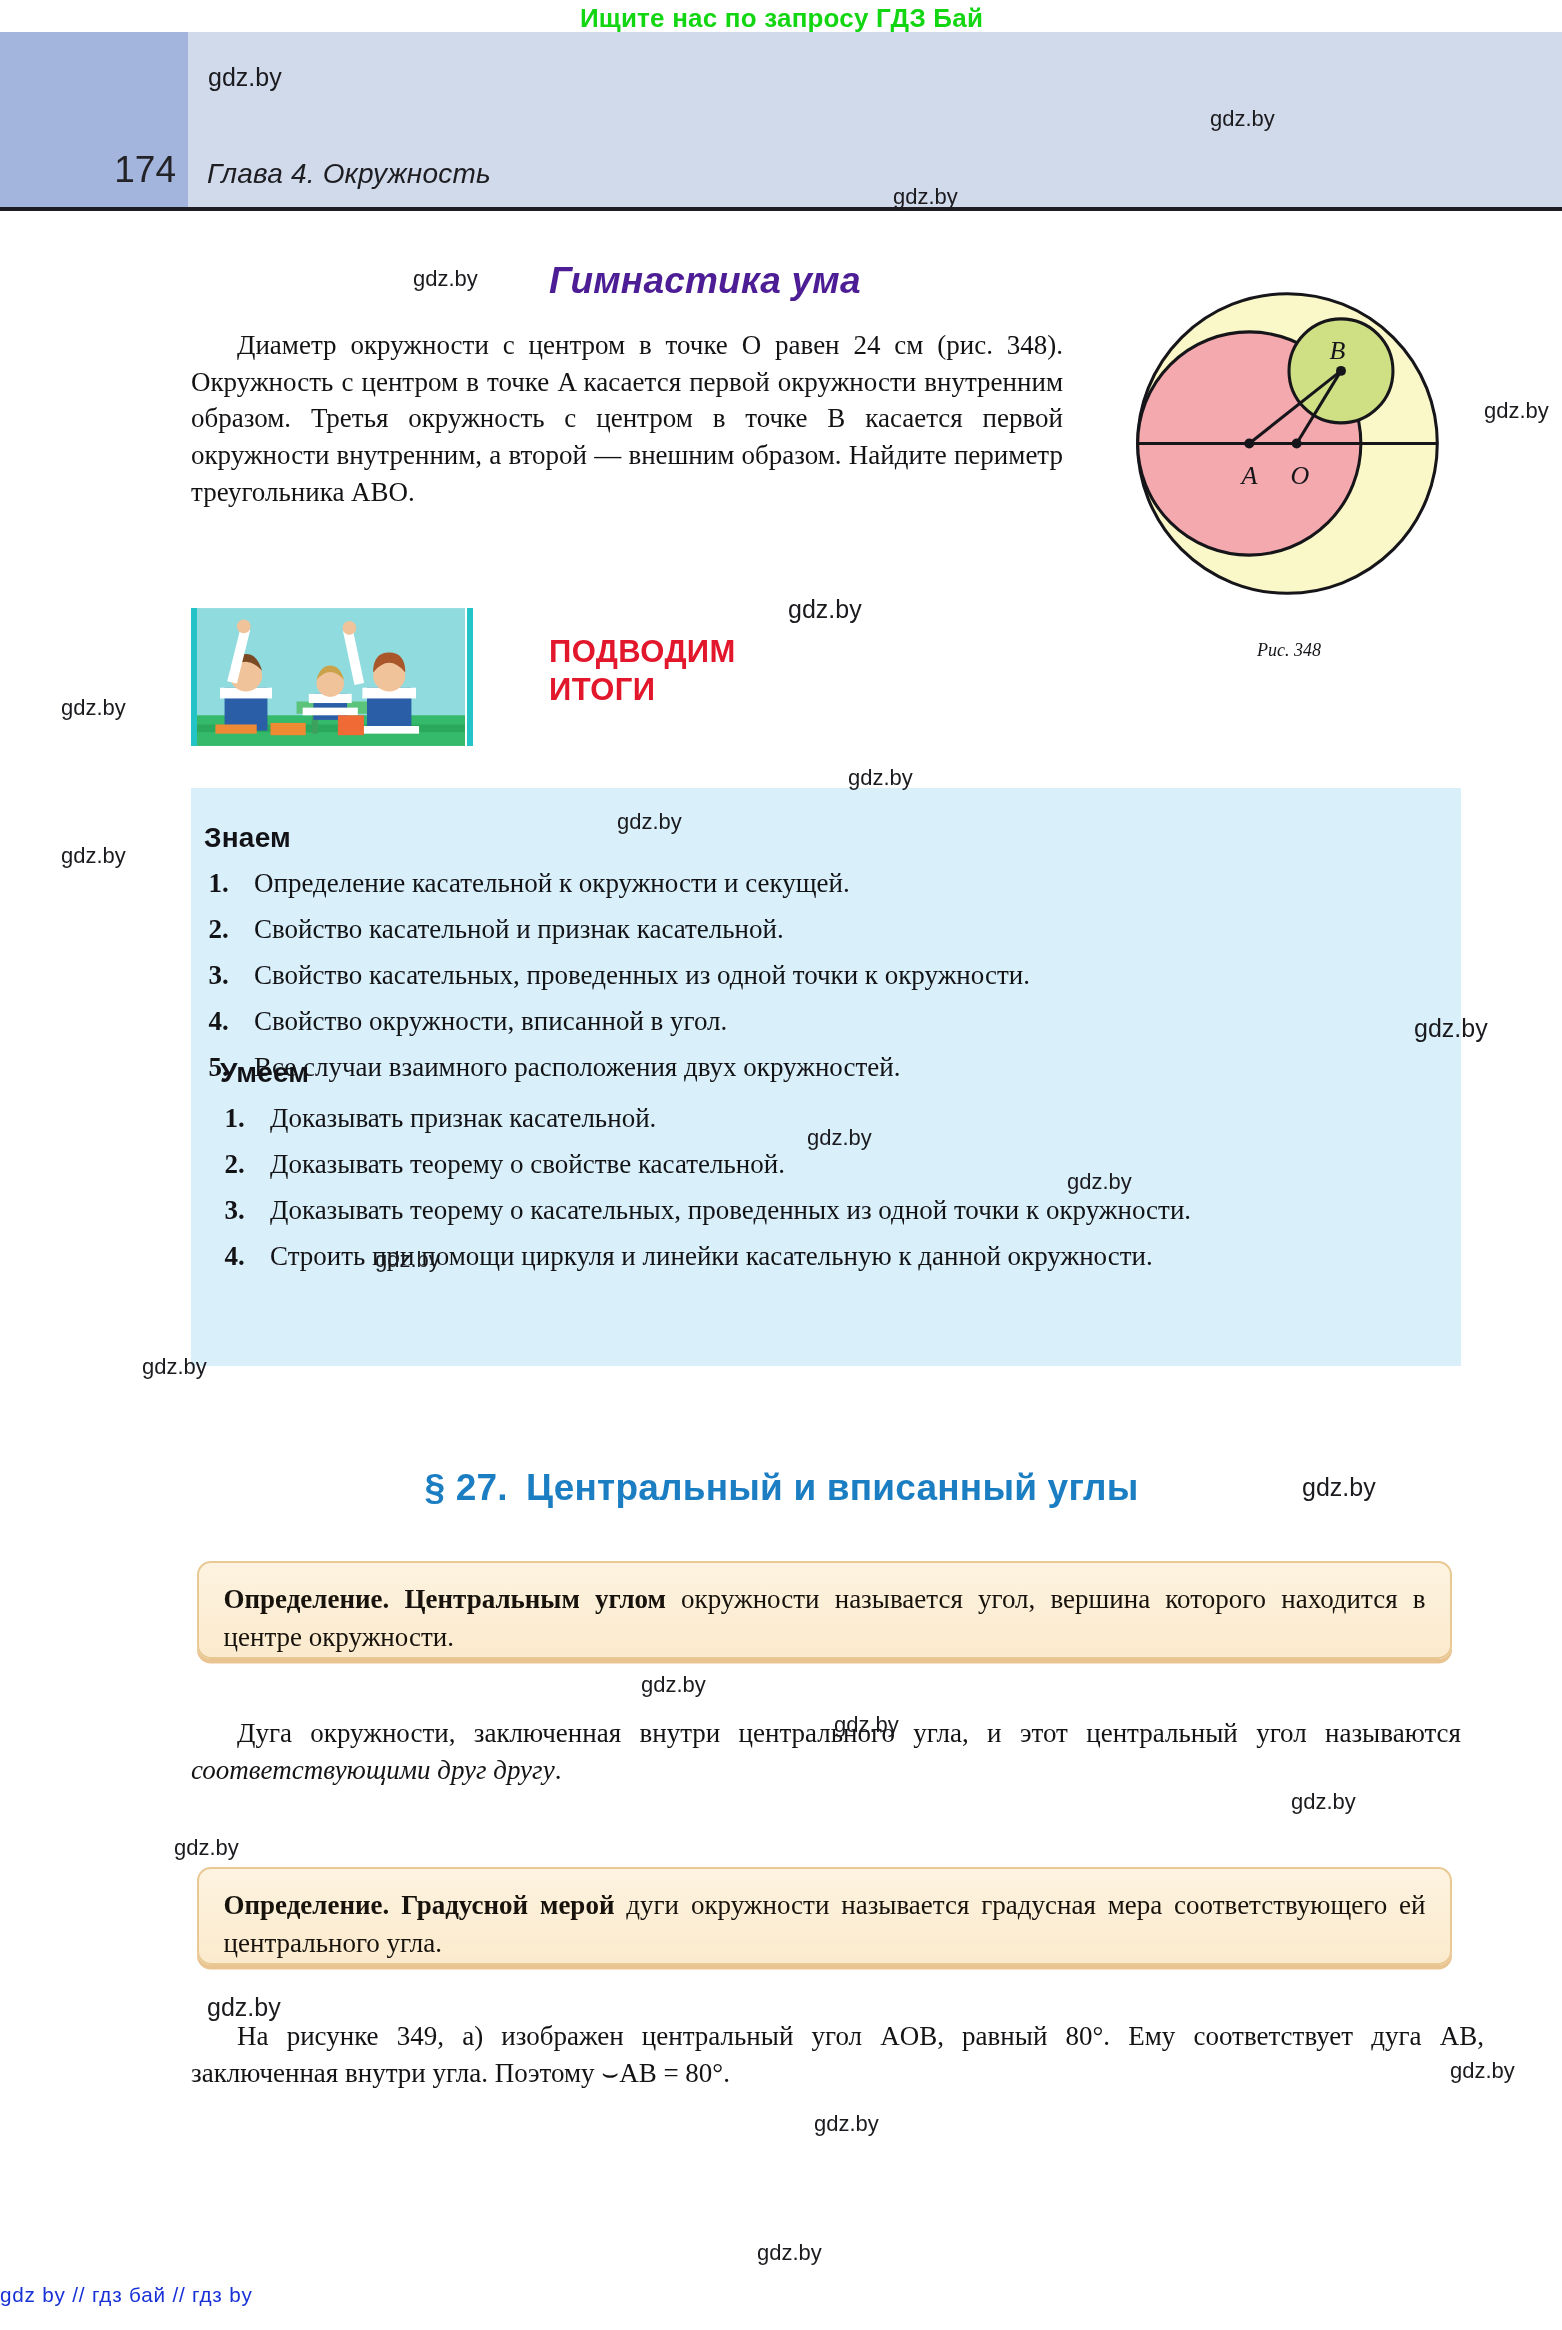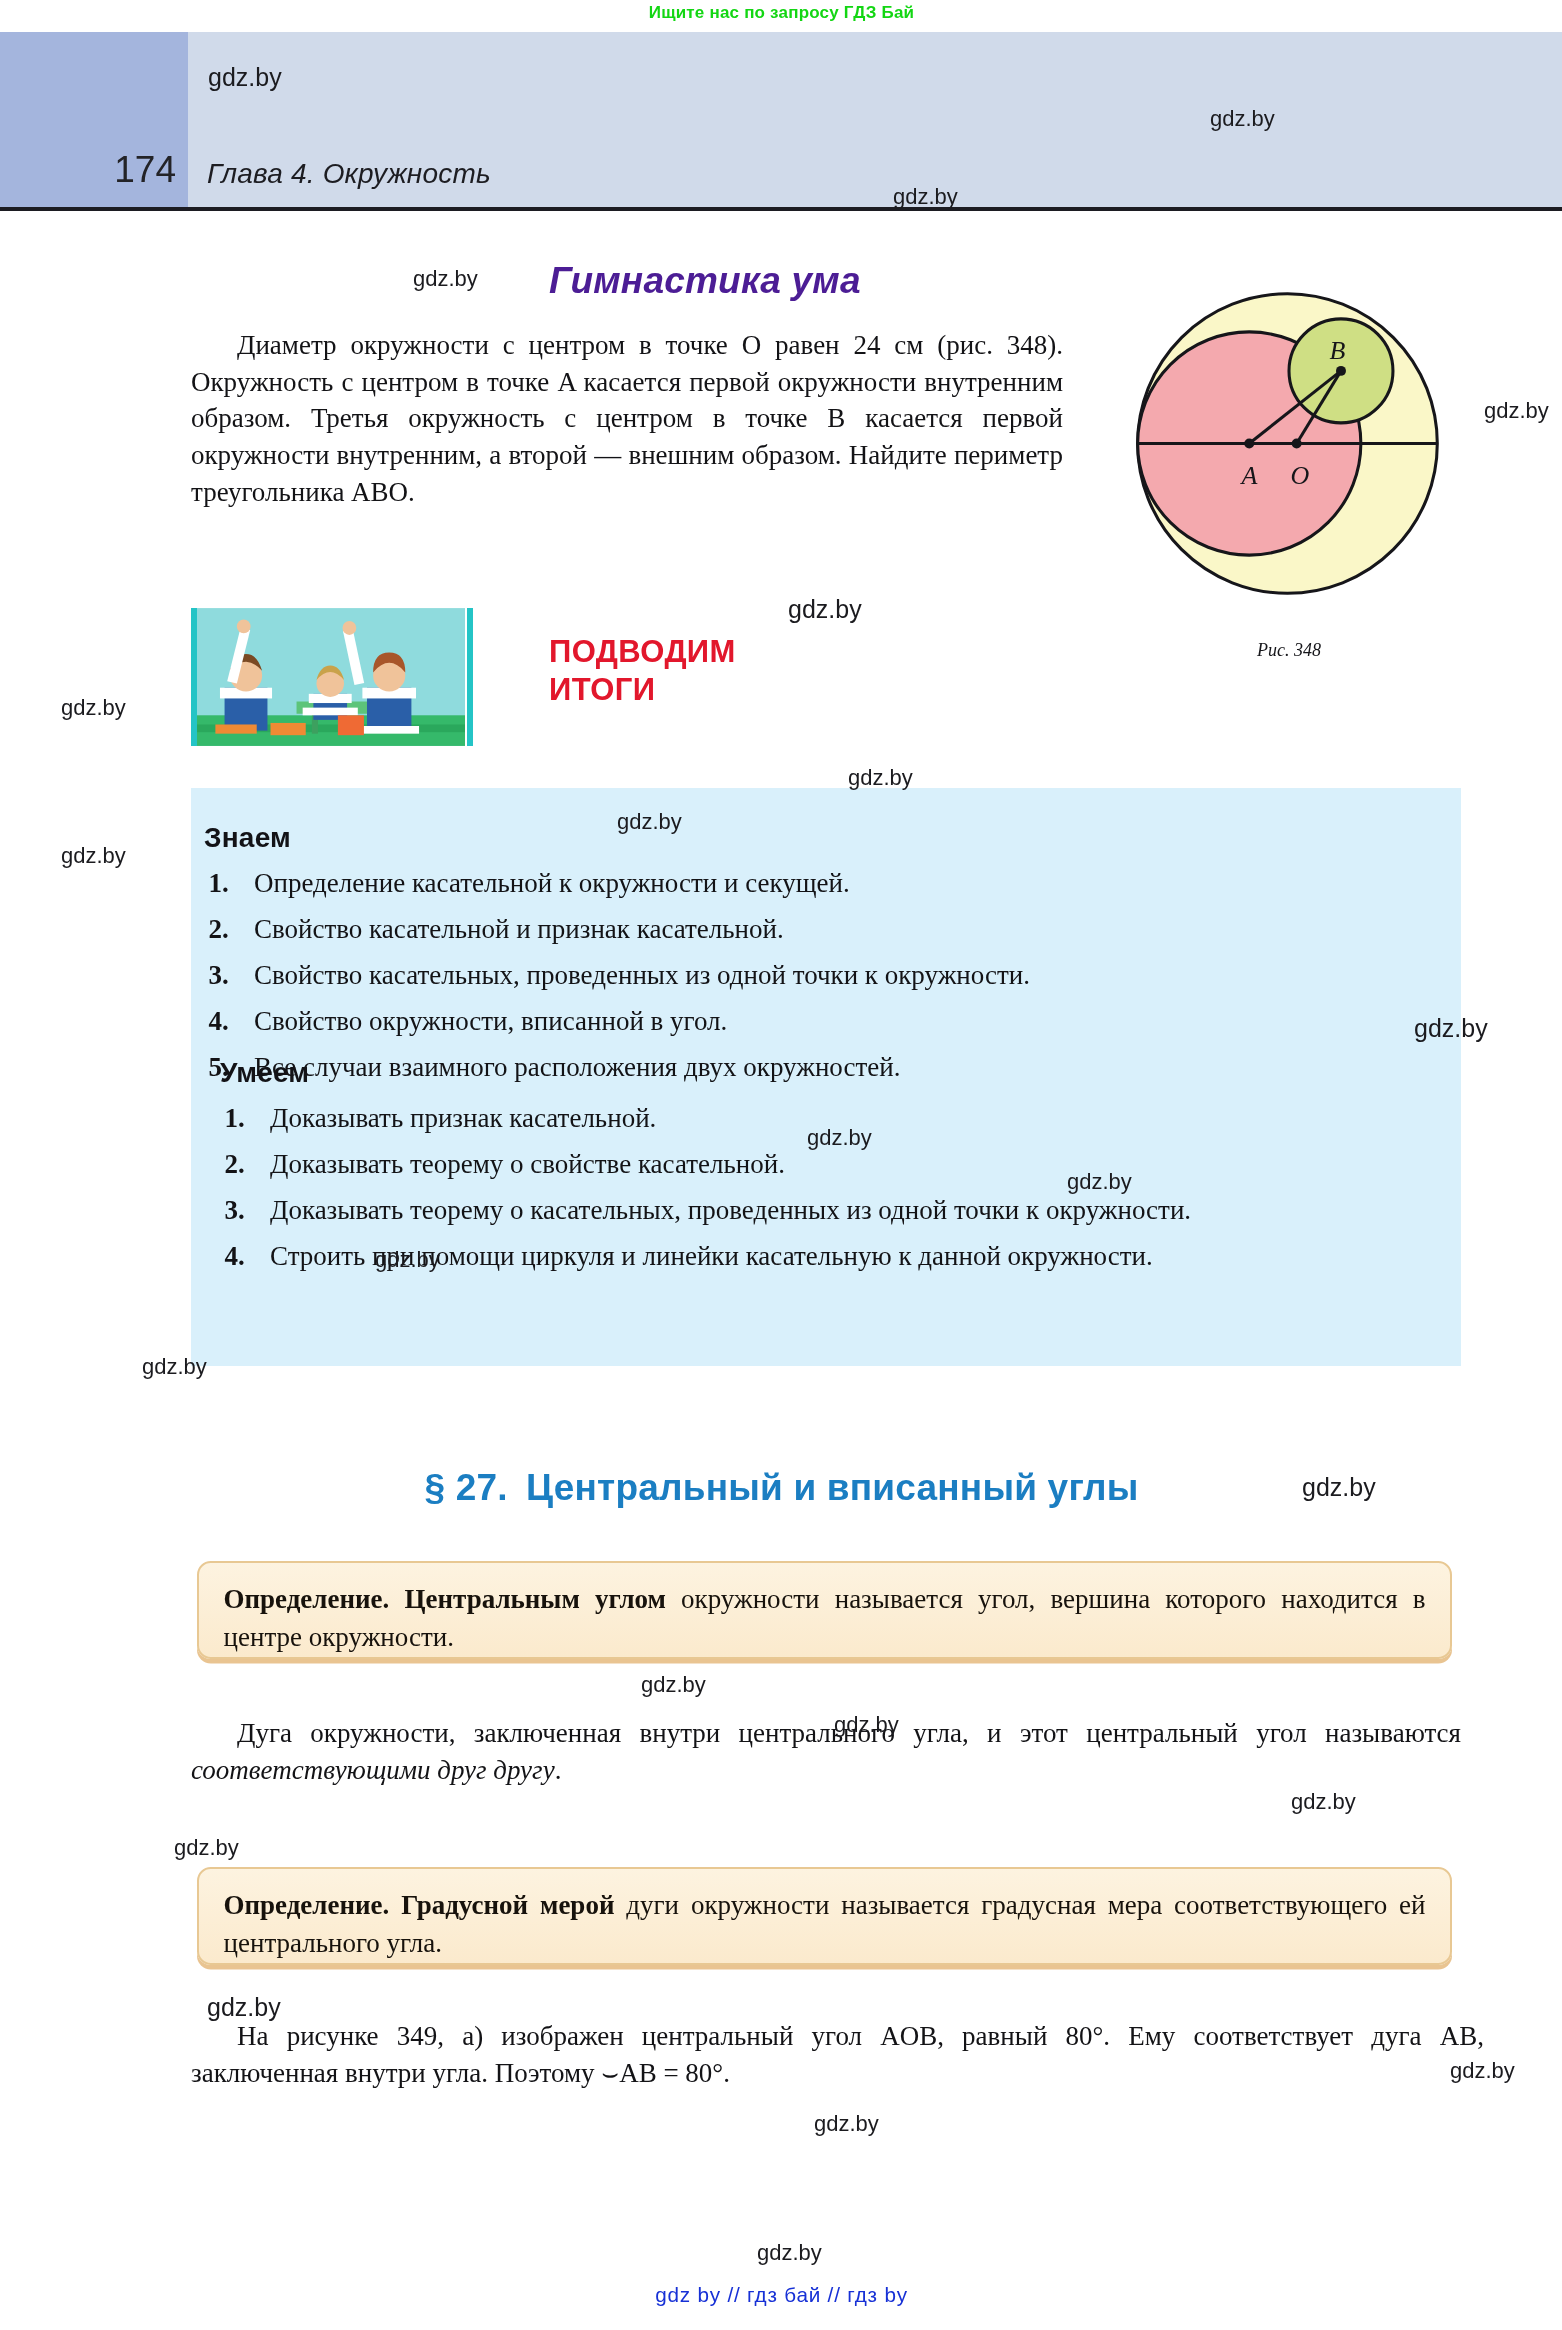--- a/index.html
+++ b/index.html
@@ -23,21 +23,21 @@
     height: 32px;
     background: #ffffff;
   }
   .promo-text {
     position: absolute;
     top: 3.1px;
     left: 0;
     width: 1563px;
     text-align: center;
     font-family: "Liberation Sans", sans-serif;
-    font-size: 17px;
+    font-size: 26px;
     font-weight: 700;
     color: #13d613;
     letter-spacing: 0.2px;
   }
 
   
   .header-bar {
     position: absolute;
     top: 32px; left: 0;
     width: 1563px;
@@ -254,21 +254,20 @@
   .tail-paragraph p { margin: 0; text-indent: 46px; }
 
   i.mathit { }
 
   
   .footer-text {
     position: absolute;
     top: 2283px;
     left: 0;
     width: 1563px;
-    text-align: center;
     font-family: "Liberation Sans", sans-serif;
     font-size: 20.7px;
     font-weight: 400;
     color: #1731d6;
     letter-spacing: 0.8px;
   }
 
   
   .wm {
     position: absolute;

